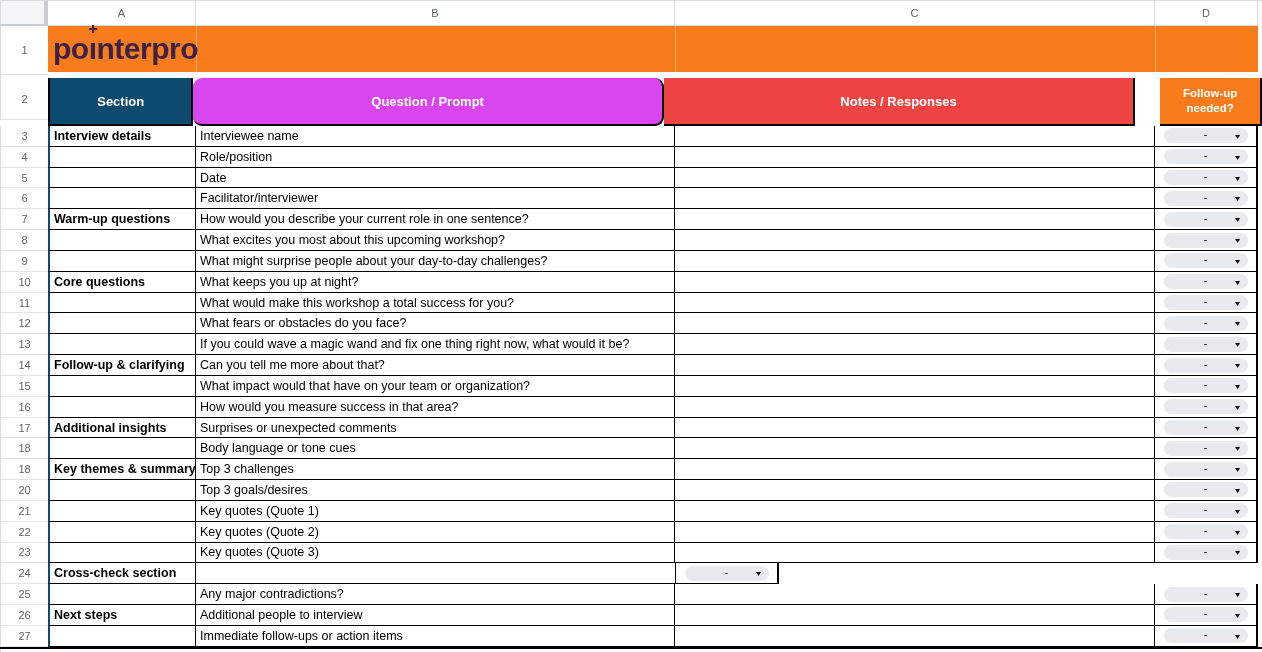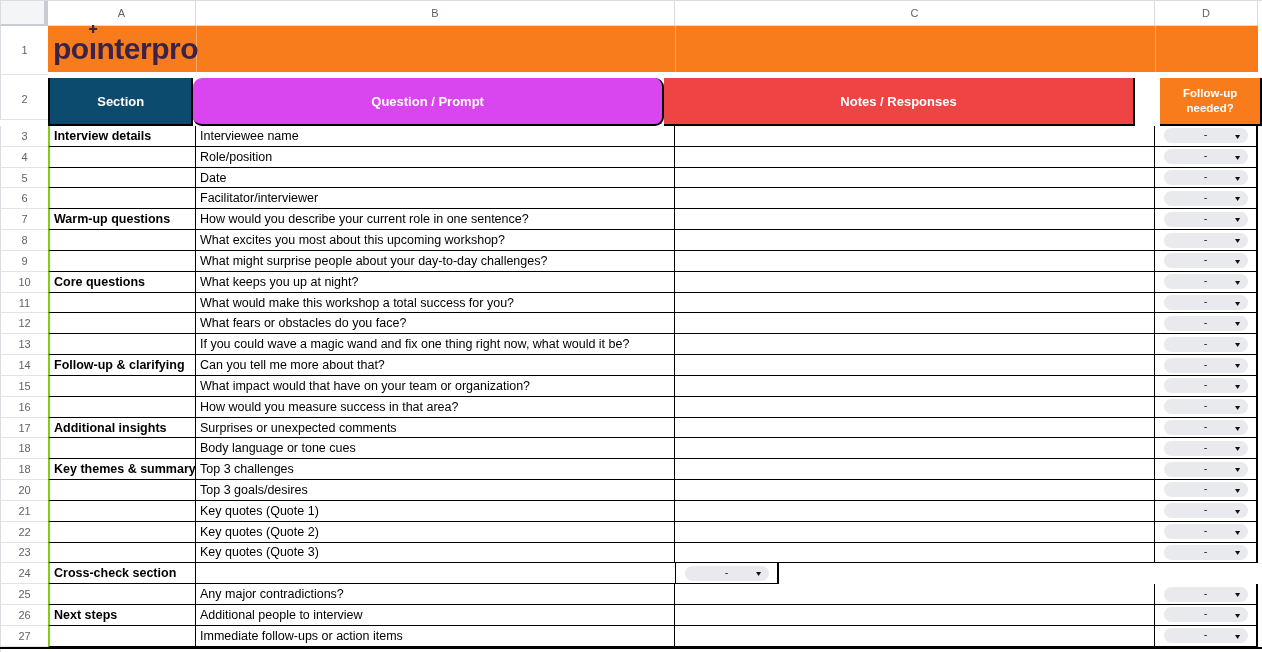--- a/index.html
+++ b/index.html
@@ -67,21 +67,21 @@
   
   .data-grid { border-bottom: 2px solid #000; }
   .data-row { display: flex; height: 20.84px; }
   .data-row .rowhead { height: 100%; }
   .cell {
     display: flex; align-items: center;
     font-size: 12.5px; color: #000; background: #fff;
     border-right: 1px solid #000; border-bottom: 1px solid #000;
     padding-left: 4px; white-space: nowrap; overflow: hidden;
   }
-  .c-a { width: 148px; border-left: 2px solid #84cc16; font-weight: 700; }
+  .c-a { width: 148px; border-left: 2px solid #0c4a6e; font-weight: 700; }
   .c-b { width: 479px; }
   .c-c { width: 480px; }
   .c-d { width: 103px; border-right: 2px solid #000; justify-content: center; padding-left: 0; }
 
   
   .pill {
     width: 84px; height: 15px; background: #E9EAEE; border-radius: 8px;
     position: relative; display: flex; align-items: center; justify-content: center;
     cursor: pointer;
   }

